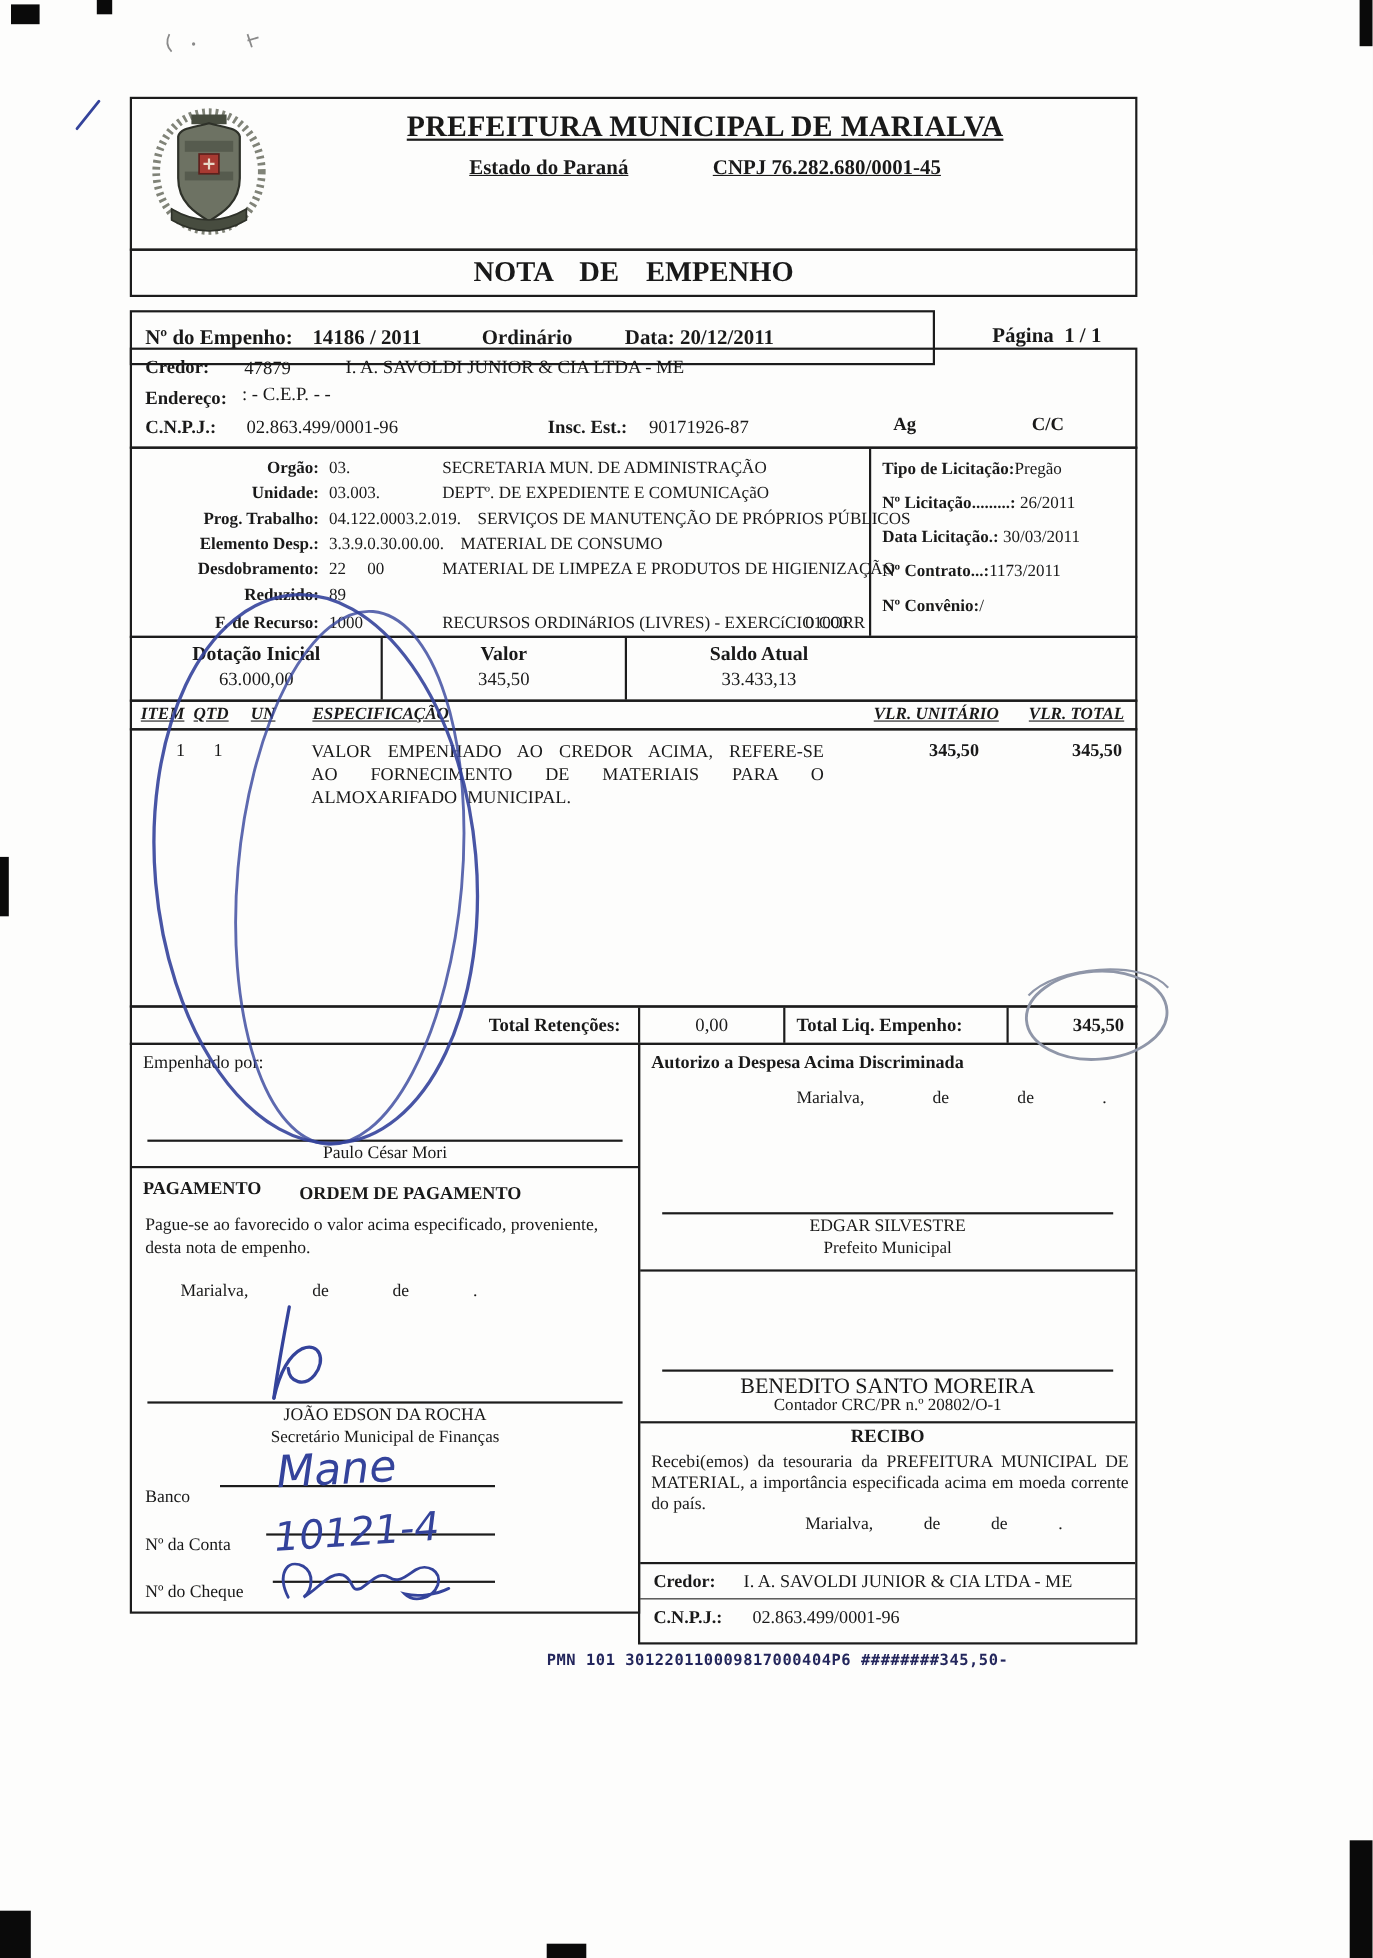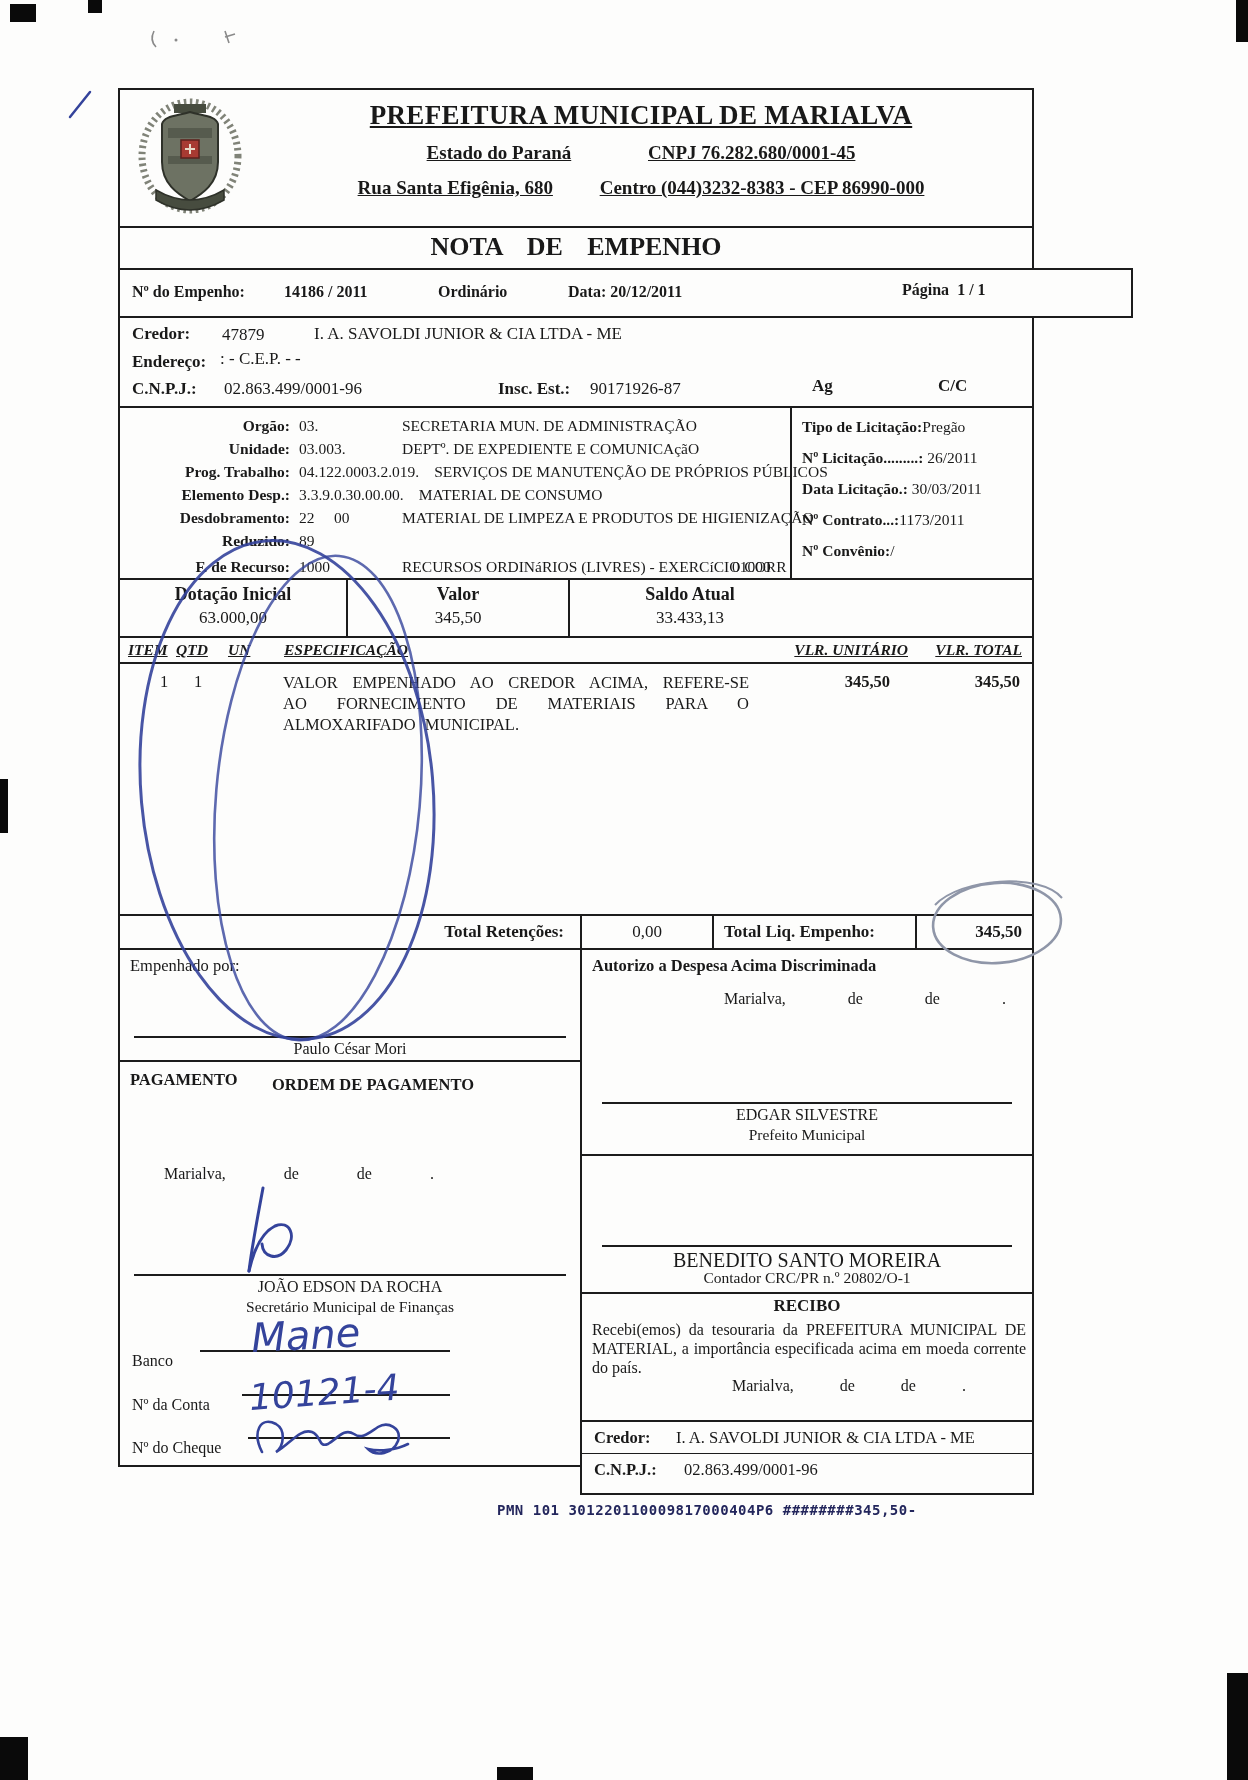--- a/index.html
+++ b/index.html
@@ -44,32 +44,28 @@
         <path d="M51,53 h10 M56,48 v10" stroke="#e8d9c8" stroke-width="2"></path>
         <path d="M22,94 Q56,114 90,94 L90,104 Q56,124 22,104 Z" fill="#474c3f" stroke="#2e3129" stroke-width="1.5"></path>
       </svg>
     </div>
     <div class="abs ctr" style="left:140px;top:10px;width:762px;white-space:normal;">
       <div class="b u" style="font-size:27px;letter-spacing:.3px;">PREFEITURA MUNICIPAL DE MARIALVA</div>
       <div style="margin-top:11px;font-size:19px;">
         <span class="b u">Estado do Paraná</span>
         <span class="b u" style="margin-left:72px;">CNPJ 76.282.680/0001-45</span>
       </div>
-      <div style="margin-top:13px;font-size:19px;">
-        <span class="b u">Rua Santa Efigênia, 680</span>
-        <span class="b u" style="margin-left:42px;">Centro   (044)3232-8383  -  CEP 86990-000</span>
-      </div>
     </div>
   </div>
 
   <div class="bx" style="left:118px;top:226px;width:916px;height:44px;">
     <div class="ctr b" style="font-size:26px;margin-top:4px;word-spacing:18px;">NOTA DE EMPENHO</div>
   </div>
 
-  <div class="bx" style="left:118px;top:268px;width:1015px;height:50px;font-size:16px;">
+  <div class="bx" style="left:118px;top:282px;width:732px;height:50px;font-size:19px;">
     <span class="abs b" style="left:12px;top:13px;">Nº do Empenho:</span>
     <span class="abs b" style="left:164px;top:13px;">14186 / 2011</span>
     <span class="abs b" style="left:318px;top:13px;">Ordinário</span>
     <span class="abs b" style="left:448px;top:13px;">
       <span>Data:</span>
       <span>20/12/2011</span>
     </span>
     <span class="abs b" style="left:782px;top:11px;">
       <span>Página</span>&nbsp;
       <span>1 / 1</span>
@@ -170,20 +166,21 @@
     </div>
   </div>
 
   <div class="bx" style="left:118px;top:948px;width:464px;height:519px;font-size:16.5px;">
     <span class="abs" style="left:10px;top:6px;">Empenhado por:</span>
     <div class="line" style="left:14px;top:86px;width:432px;"></div>
     <div class="abs ctr" style="left:0;top:90px;width:460px;font-size:16px;">Paulo César Mori</div>
     <div class="line" style="left:0;top:110px;width:460px;"></div>
     <span class="abs b" style="left:10px;top:120px;">PAGAMENTO</span>
     <span class="abs b" style="left:152px;top:125px;">ORDEM DE PAGAMENTO</span>
+    <div class="abs" style="left:12px;top:153px;width:436px;white-space:normal;font-size:16px;line-height:21px;">Pague-se ao favorecido o valor acima especificado, proveniente, desta nota de empenho.</div>
     <div class="abs" style="left:44px;top:215px;word-spacing:54px;font-size:16px;">Marialva, de de .</div>
     <div class="line" style="left:14px;top:324px;width:432px;"></div>
     <div class="abs ctr" style="left:0;top:328px;width:460px;font-size:16px;">JOÃO EDSON DA ROCHA</div>
     <div class="abs ctr" style="left:0;top:348px;width:460px;font-size:15.5px;">Secretário Municipal de Finanças</div>
     <span class="abs" style="left:12px;top:402px;font-size:16px;">Banco</span>
     <div class="line thin" style="left:80px;top:400px;width:250px;border-bottom-width:2px;"></div>
     <span class="abs" style="left:12px;top:446px;font-size:16px;">Nº da Conta</span>
     <div class="line" style="left:122px;top:444px;width:208px;"></div>
     <span class="abs" style="left:12px;top:489px;font-size:16px;">Nº do Cheque</span>
     <div class="line" style="left:128px;top:487px;width:202px;"></div>

